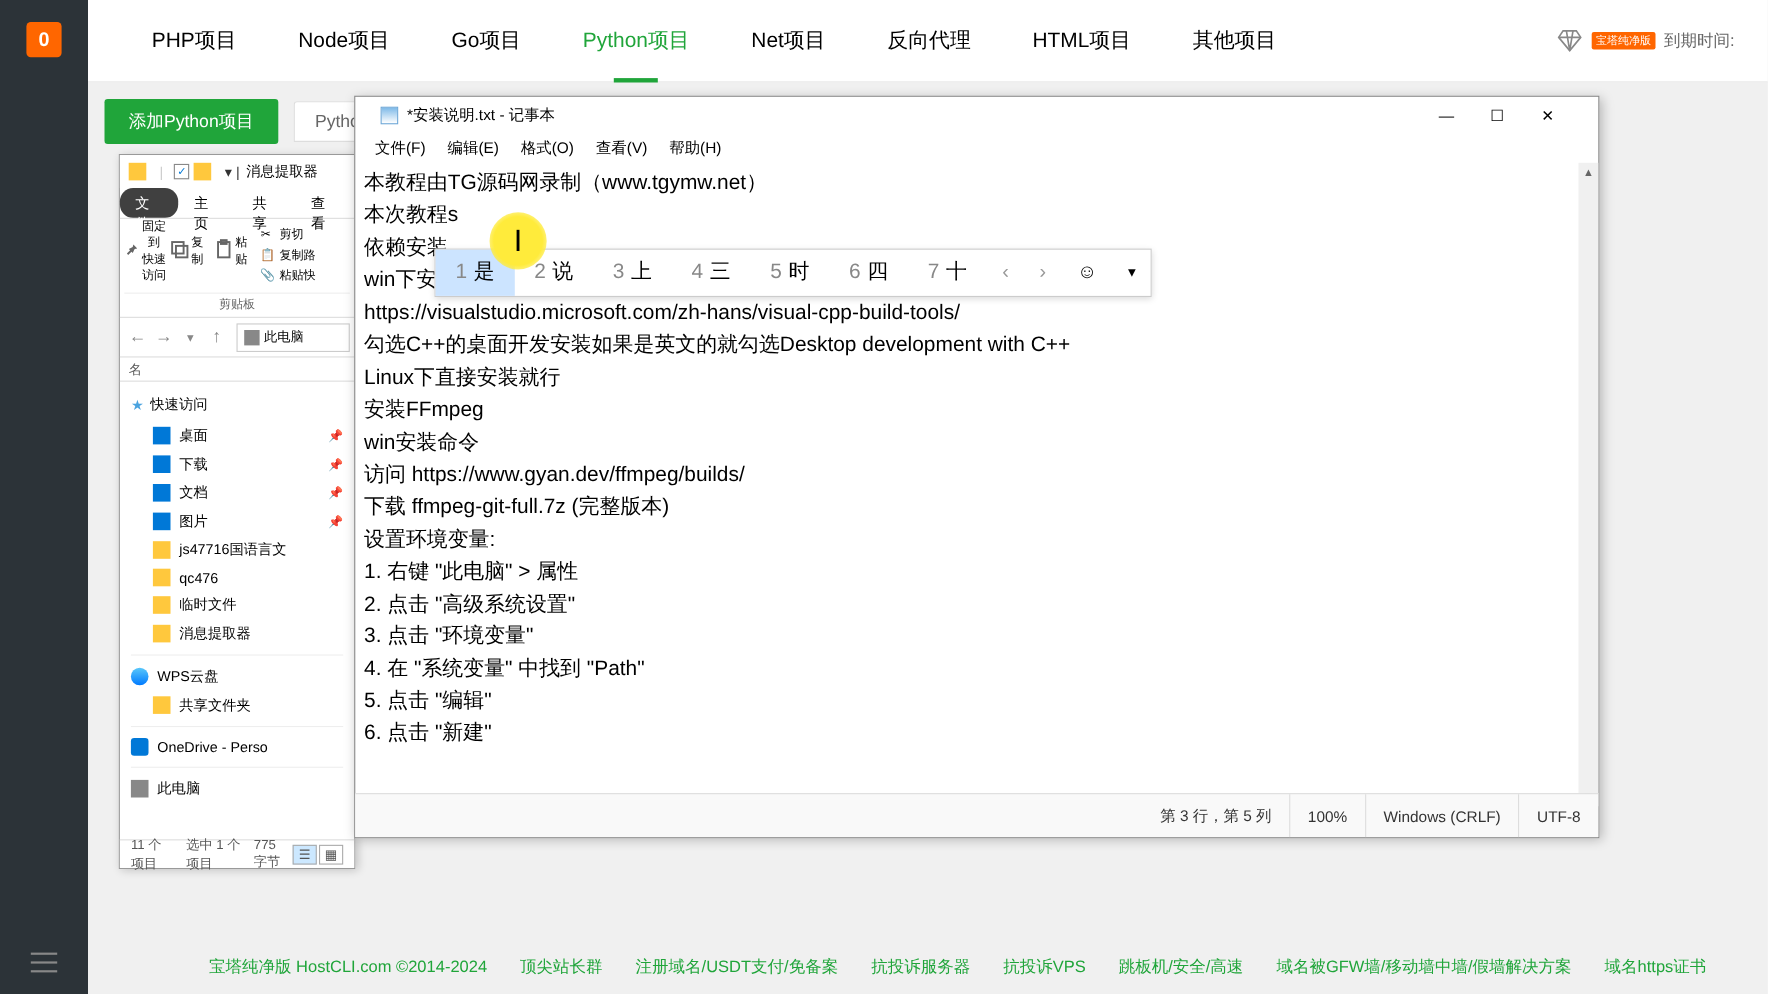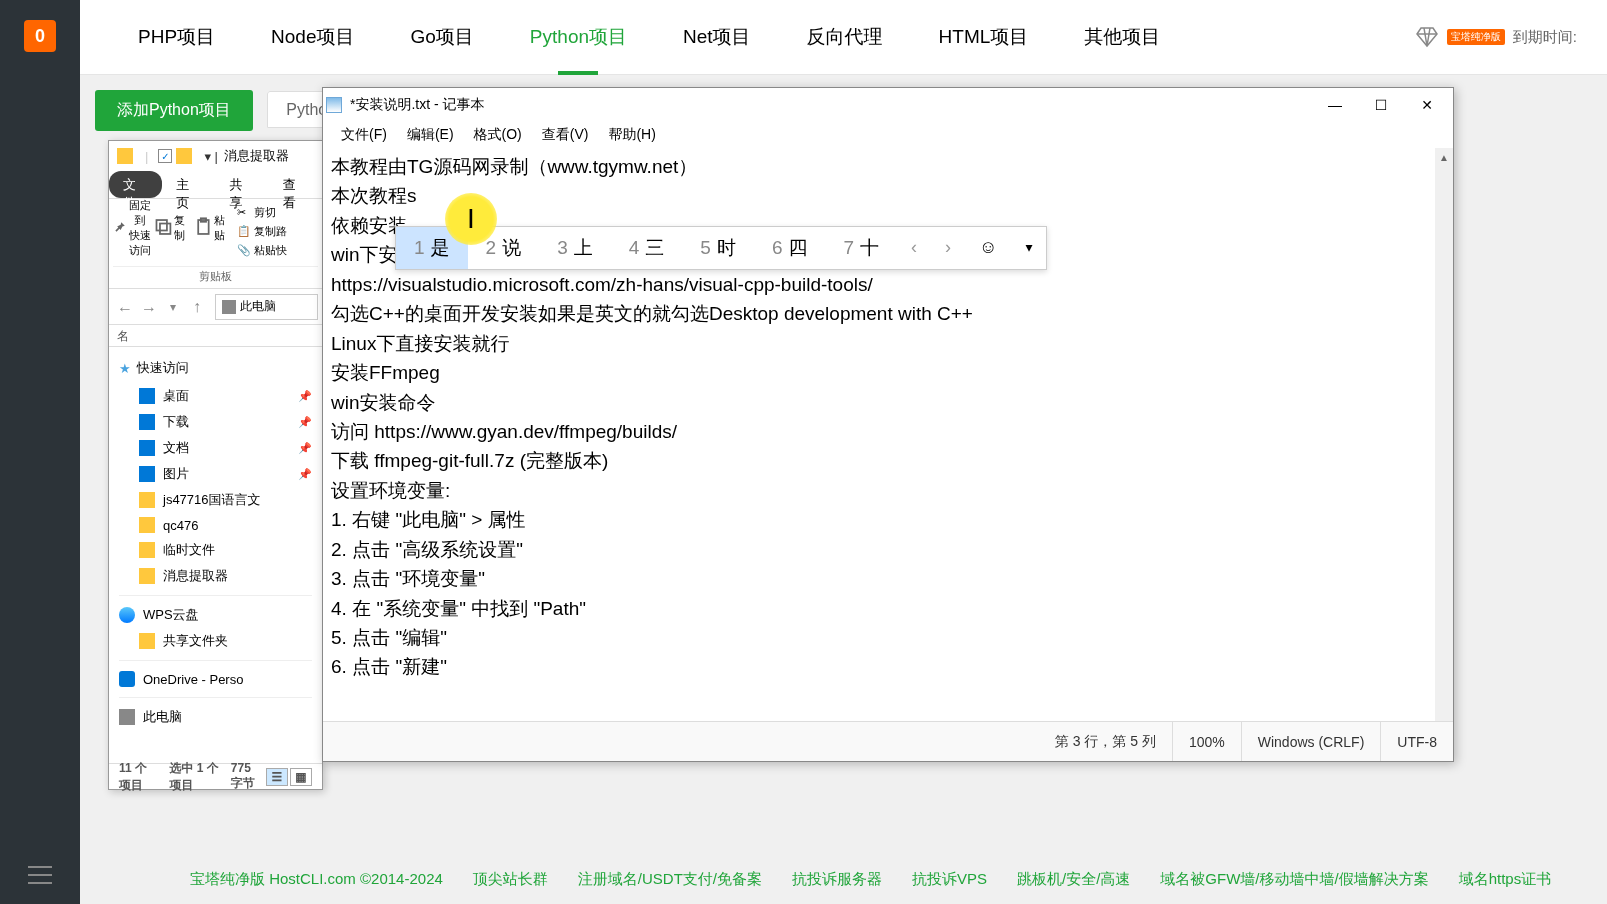--- a/index.html
+++ b/index.html
@@ -46,28 +46,28 @@
 
 .tree-panel { padding: 6px 0; font-size: 13px; overflow: hidden; }
 .tree-item { display: flex; align-items: center; padding: 4px 10px; cursor: pointer; white-space: nowrap; }
 .tree-item .ti-icon { width: 16px; height: 16px; margin-right: 8px; flex-shrink: 0; }
 .tree-item .pin { margin-left: auto; color: #888; font-size: 11px; }
 .tree-item.indent { padding-left: 30px; }
 .tree-item.indent2 { padding-left: 30px; }
 .tree-sep { height: 1px; background: #eee; margin: 6px 10px; }
 .tree-header { padding: 6px 10px; font-size: 13px; display: flex; align-items: center; }
 
-.status-bar-exp { position: absolute; bottom: 0; left: 0; right: 0; height: 26px; border-top: 1px solid #ddd; display: flex; align-items: center; padding: 0 10px; font-size: 12px; color: #555; background: #fff; font-weight: bold; }
+.status-bar-exp { position: absolute; bottom: 0; left: 0; right: 0; height: 26px; border-top: 1px solid #ddd; display: flex; align-items: center; padding: 0 10px; font-size: 12px; color: #555; background: #fff; }
 .status-bar-exp .view-btns { margin-left: auto; display: flex; }
 .status-bar-exp .vb { width: 22px; height: 18px; border: 1px solid #aaa; margin-left: 2px; display: flex; align-items: center; justify-content: center; }
 .status-bar-exp .vb.active { background: #cce8ff; }
 
 
 .notepad-window { position: absolute; left: 322px; top: 87px; width: 1132px; height: 675px; background: #fff; border: 1px solid #888; box-shadow: 2px 2px 10px rgba(0,0,0,0.25); }
-.notepad-titlebar { height: 34px; display: flex; align-items: center; padding: 0 3px; font-size: 14px; }
+.notepad-titlebar { height: 34px; display: flex; align-items: center; padding: 0 23px; font-size: 14px; }
 .notepad-titlebar .np-icon { width: 16px; height: 16px; margin-right: 8px; background: linear-gradient(#7fbae8,#fff); border: 1px solid #6fa8d8; }
 .np-winbtns { margin-left: auto; display: flex; }
 .np-winbtn { width: 46px; height: 34px; display: flex; align-items: center; justify-content: center; cursor: pointer; font-size: 14px; }
 
 .notepad-menu { height: 26px; display: flex; align-items: center; padding: 0 8px; font-size: 14px; }
 .np-menu-item { padding: 3px 10px; cursor: pointer; }
 
 .notepad-content { position: relative; padding: 4px 8px; font-size: 19px; line-height: 1.55; height: calc(100% - 88px); overflow: hidden; font-family: "Microsoft YaHei", Arial; }
 .notepad-content .line { white-space: pre-wrap; }
 .notepad-scrollbar { position: absolute; right: 0; top: 60px; width: 18px; height: calc(100% - 88px); background: #f0f0f0; }

